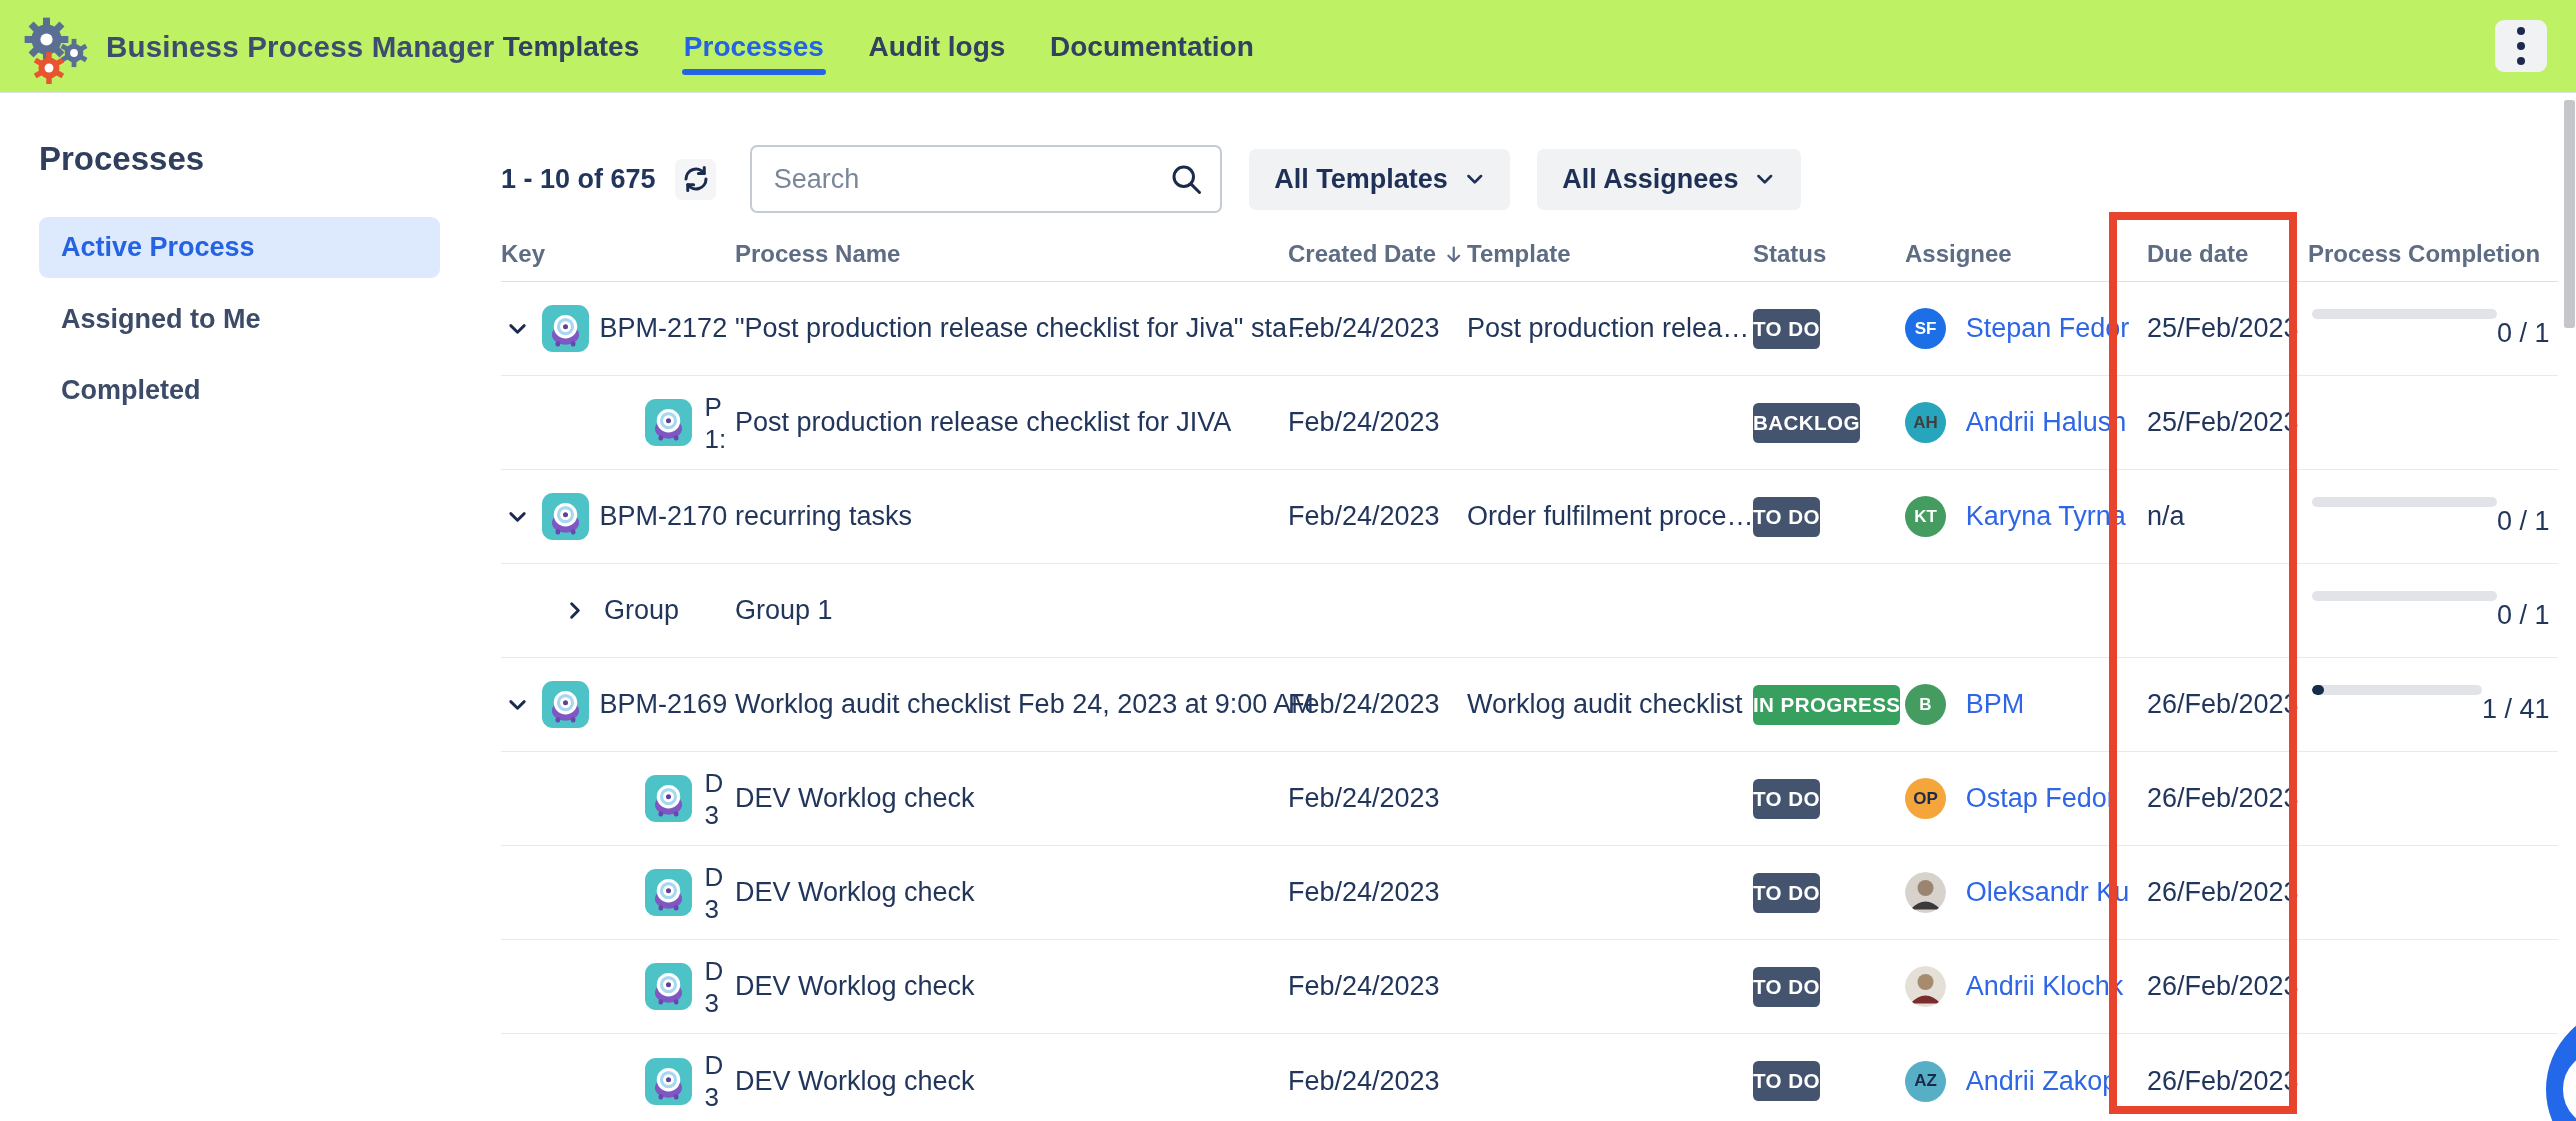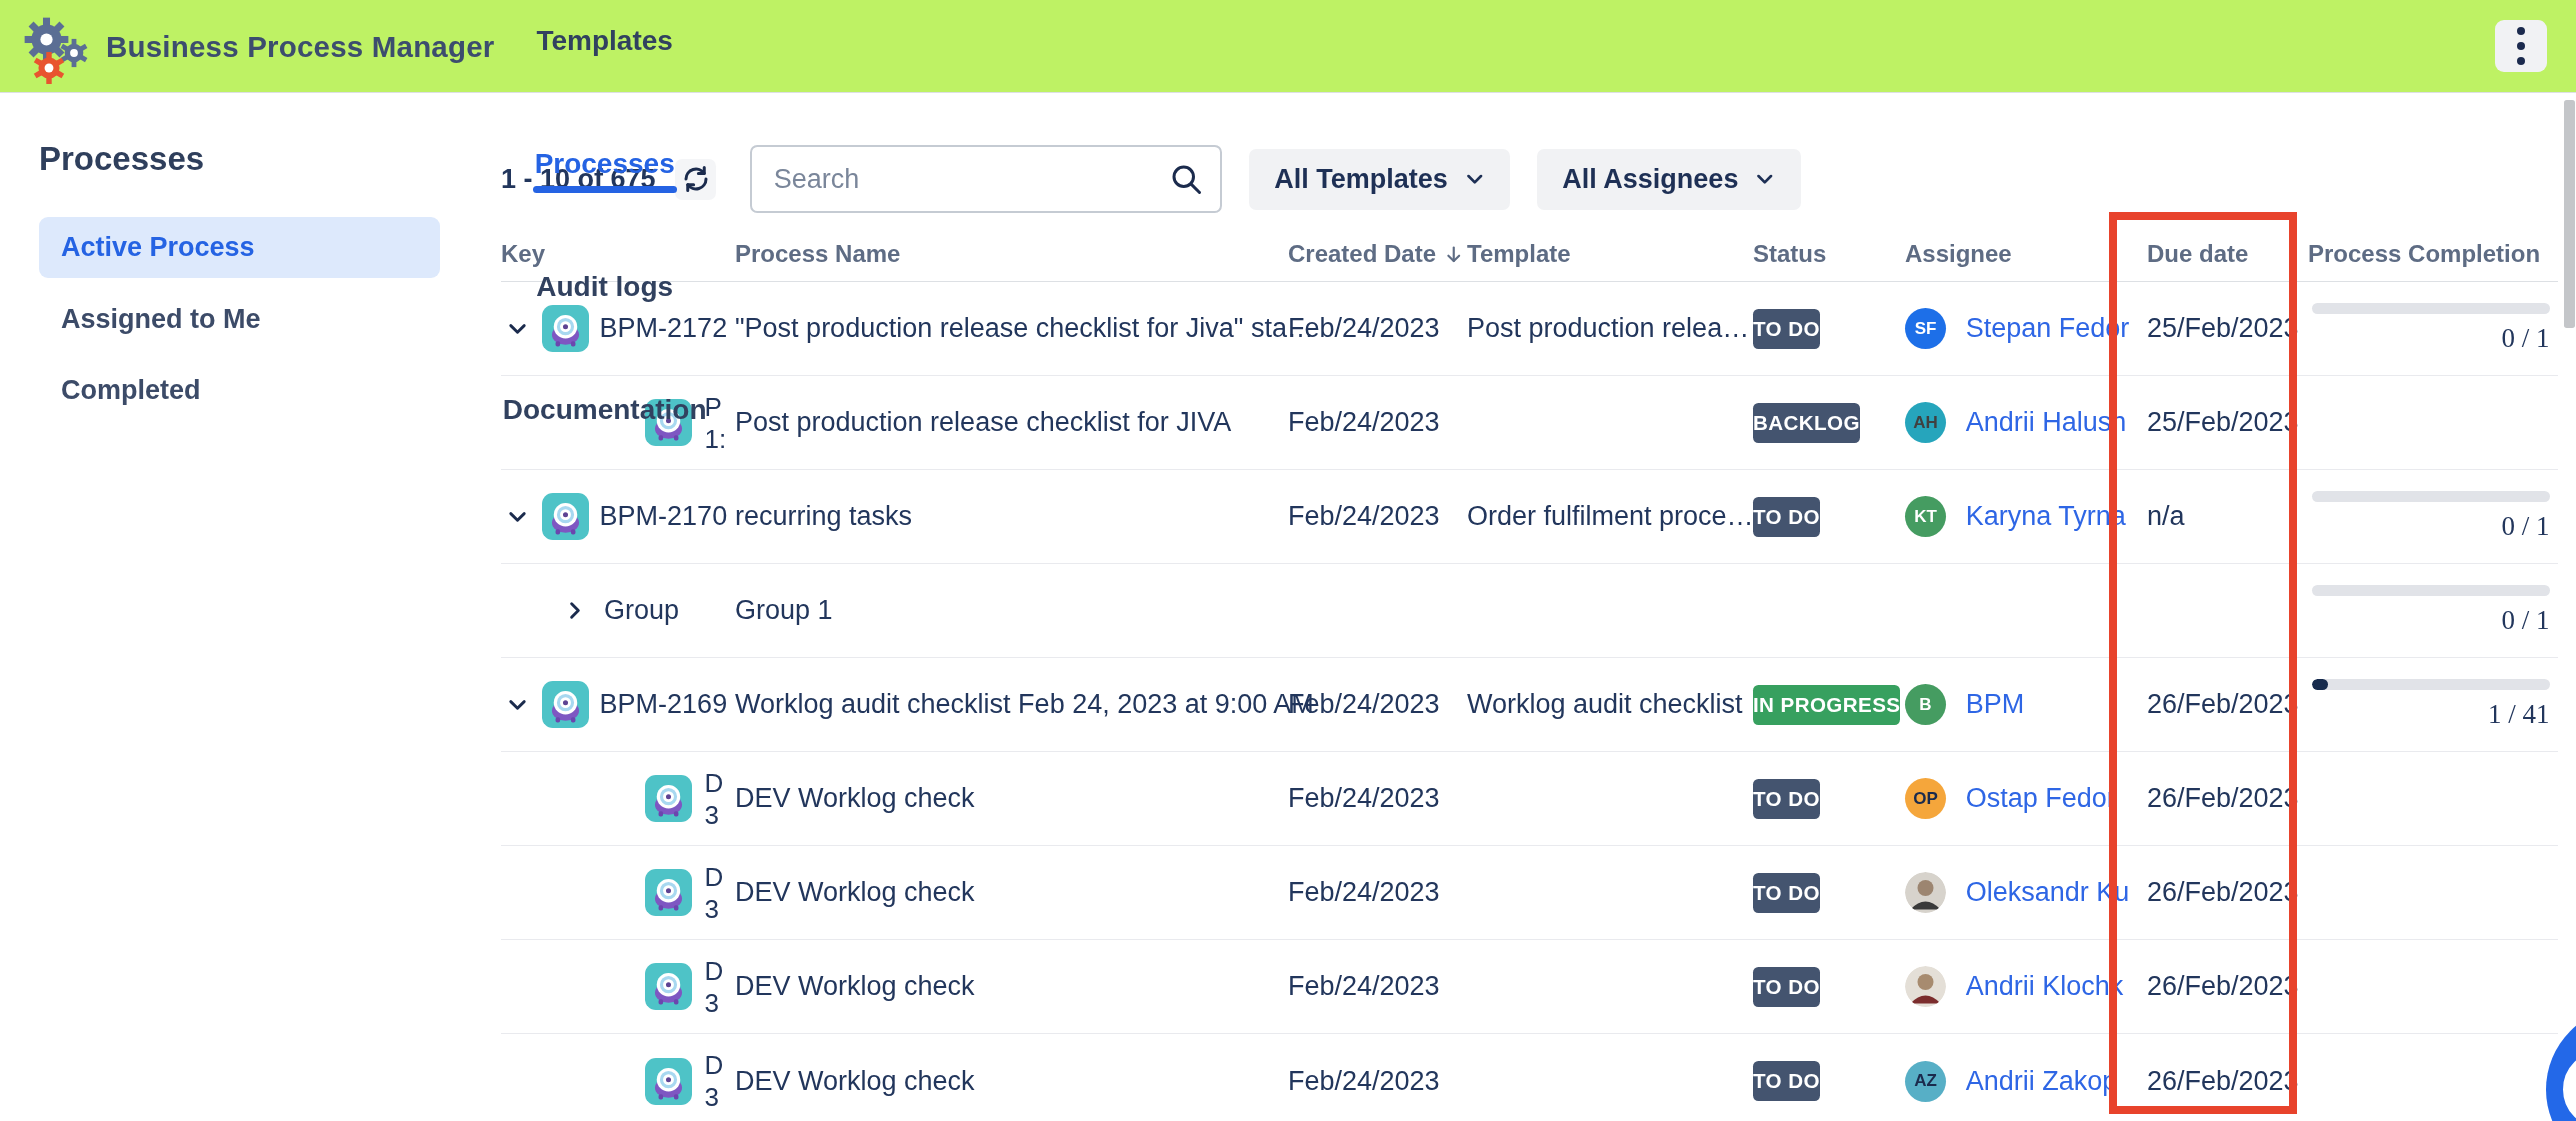--- a/index.html
+++ b/index.html
@@ -7,21 +7,21 @@
   body { font-family:"Liberation Sans", sans-serif; color:#22365C; }
   #screen { position:relative; width:2576px; height:1122px; background:#ffffff; overflow:hidden; }
 
   
   .topbar { position:absolute; left:0; top:0; width:2576px; height:93px; background:#bef264;
             border-bottom:1.8px solid #DDE0E4; display:flex; align-items:center; z-index:5; }
   .logo { position:absolute; left:23px; top:12.5px; width:70px; height:70px; }
   .logo svg { position:absolute; }
   .app-title { position:absolute; left:106px; top:0; height:93px; display:flex; align-items:center;
                font-size:29.5px; font-weight:700; color:#3C4D6E; letter-spacing:0.2px; }
-  .nav { position:absolute; left:501px; top:0; height:93px; display:flex; align-items:center; gap:41px;flex-direction:column; }
+  .nav { position:absolute; left:501px; top:0; height:93px; display:flex; align-items:center; gap:41px; }
   .nav-tab { position:relative; font-size:28px; font-weight:700; color:#31415F; cursor:pointer; padding:25px 1.8px; }
   .nav-tab.active { color:#2563E3; }
   .nav-tab.active::after { content:""; position:absolute; left:0; right:0; bottom:12.5px; height:6.3px;
                            border-radius:3.6px; background:#2563E3; }
   .kebab { position:absolute; right:29px; top:19.7px; width:52px; height:52px; border-radius:9px;
            background:#F1F2F4; display:flex; align-items:center; justify-content:center; cursor:pointer; }
   .kebab .dots { display:flex; flex-direction:column; gap:7.2px; }
   .kebab .dots i { width:8px; height:8px; border-radius:50%; background:#1B2A4E; }
 
   
@@ -70,21 +70,21 @@
   .grouprow .chev { margin-left:62px; }
   .grouprow .key-text { margin-left:18px; }
 
   .badge { display:inline-block; padding:8px 0; border-radius:5.4px; font-size:20.6px; font-weight:700;
            color:#ffffff; letter-spacing:0.4px; margin-left:9px; }
   .assignee { display:flex; align-items:center; gap:19.7px; padding-left:9px; }
   .avatar { width:41px; height:41px; border-radius:50%; display:flex; align-items:center; justify-content:center;
             font-size:17px; font-weight:700; flex:0 0 41px; }
   .assignee a { font-size:27px; color:#2E66E5; text-decoration:none; white-space:nowrap; }
   .due-cell { padding-left:9px; }
-  .completion { display:flex; flex-direction:column; align-items:flex-end; width:238px; margin-left:3.6px;font-family:Liberation Serif, serif; }
+  .completion { display:flex; align-items:flex-start; width:238px; margin-left:3.6px; }
   .pbar { width:100%; height:10.7px; border-radius:5.4px; background:#E1E3E8; overflow:hidden; }
   .pfill { height:100%; border-radius:5.4px; background:#172B4D; }
   .plabel { margin-top:9px; font-size:27px; color:#22365C; }
 
   
   .red-box { position:absolute; left:2109px; top:212px; width:188px; height:902px;
              border:8px solid #E8432C; z-index:40; pointer-events:none; }
   .vscroll-thumb { position:absolute; right:0.9px; top:100px; width:10.7px; height:228px; background:#C4C6C9;
                    border-radius:2.7px; z-index:45; cursor:pointer; }
   .fab { position:absolute; left:2546px; top:1007px; width:165px; height:165px; border-radius:50%;

